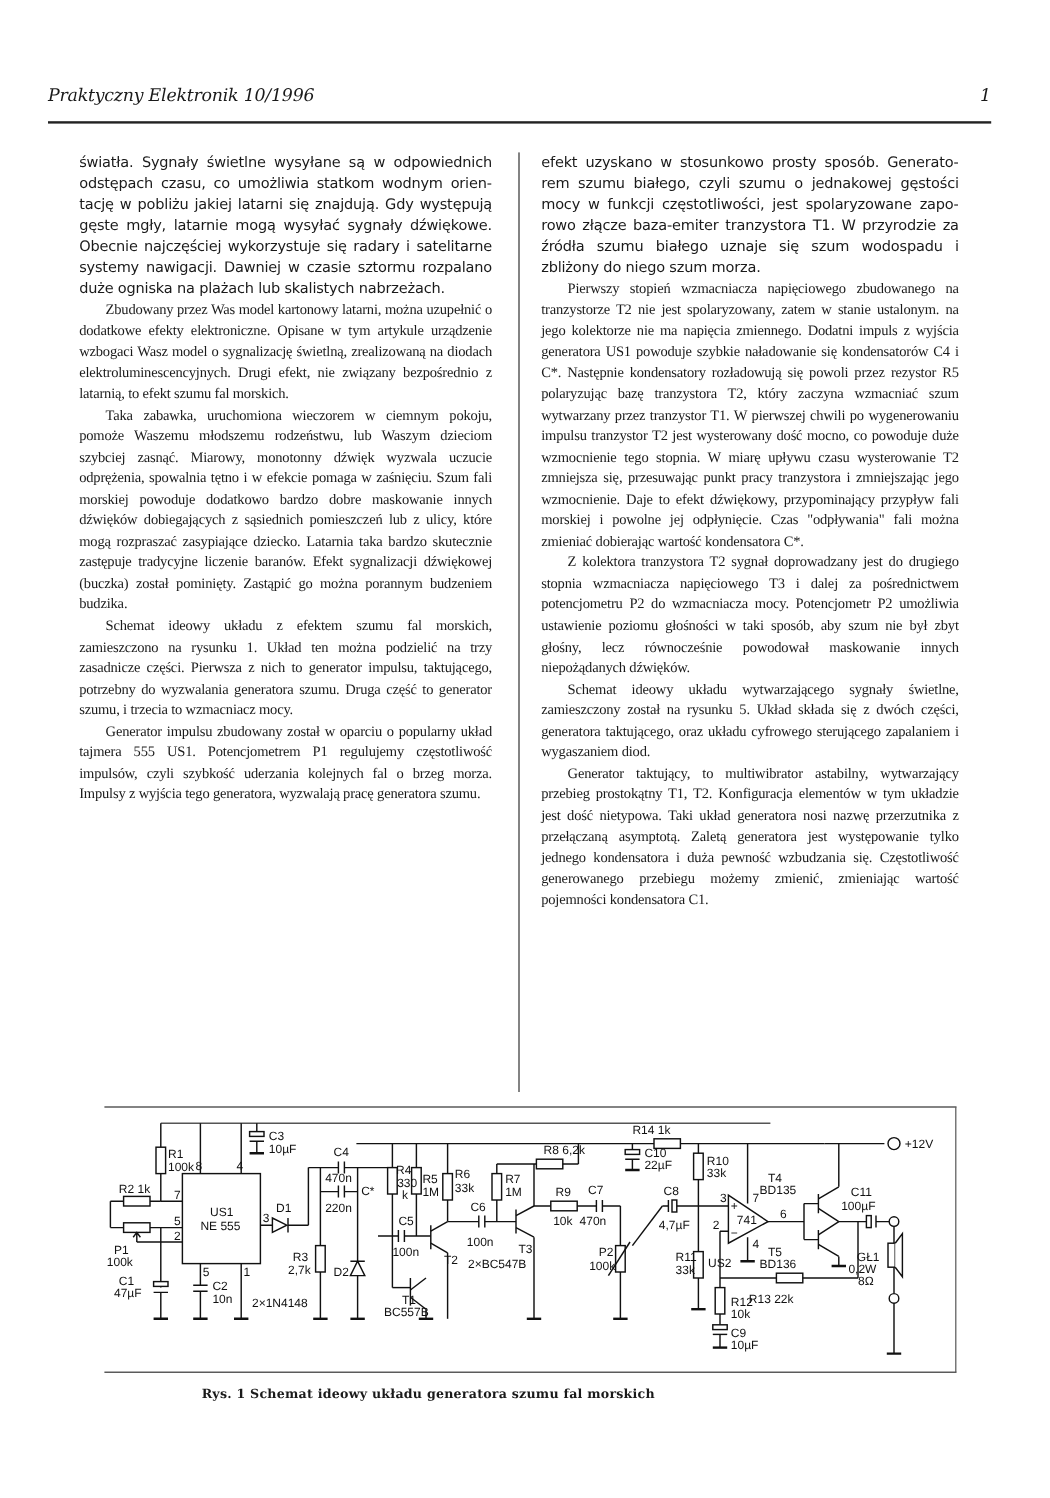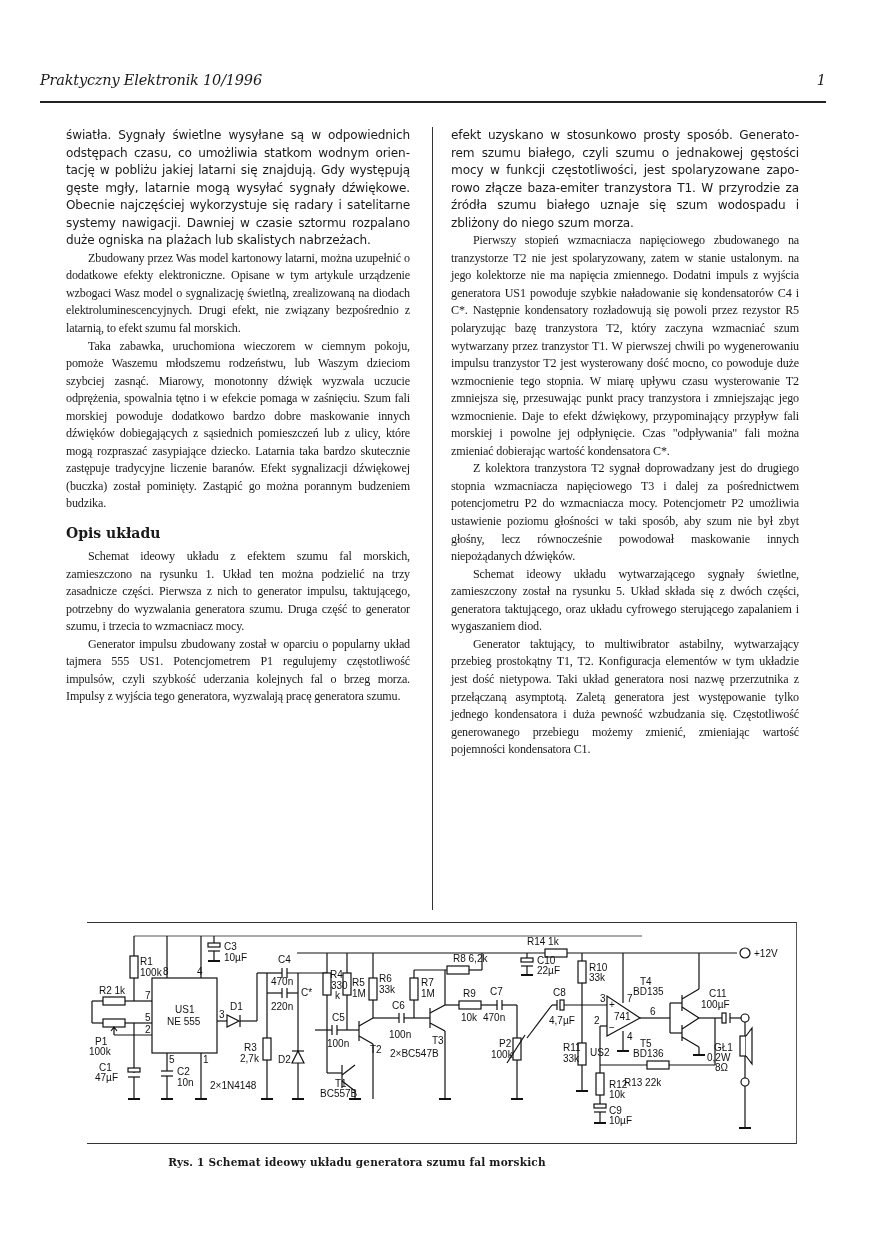--- a/index.html
+++ b/index.html
@@ -32,21 +32,20 @@
   <div class="running-head">
     <span class="title">Praktyczny Elektronik 10/1996</span>
     <span class="num">1</span>
   </div>
   <div class="head-rule"></div>
 
   <div class="col left">
     <p>światła. Sygnały świetlne wysyłane są w odpowiednich odstępach czasu, co umożliwia statkom wodnym orien­tację w pobliżu jakiej latarni się znajdują. Gdy wystę­pują gęste mgły, latarnie mogą wysyłać sygnały dźwię­kowe. Obecnie najczęściej wykorzystuje się radary i sa­telitarne systemy nawigacji. Dawniej w czasie sztormu rozpalano duże ogniska na plażach lub skalistych na­brzeżach.</p>
     <p class="indent">Zbudowany przez Was model kartonowy latarni, można uzupełnić o dodatkowe efekty elektroniczne. Opisane w tym artykule urządzenie wzbogaci Wasz model o sygnalizację świetlną, zrealizowaną na dio­dach elektroluminescencyjnych. Drugi efekt, nie zwią­zany bezpośrednio z latarnią, to efekt szumu fal mor­skich.</p>
     <p class="indent">Taka zabawka, uruchomiona wieczorem w ciem­nym pokoju, pomoże Waszemu młodszemu rodzeń­stwu, lub Waszym dzieciom szybciej zasnąć. Miarowy, monotonny dźwięk wyzwala uczucie odprężenia, spo­walnia tętno i w efekcie pomaga w zaśnięciu. Szum fali morskiej powoduje dodatkowo bardzo dobre maskowa­nie innych dźwięków dobiegających z sąsiednich pomie­szczeń lub z ulicy, które mogą rozpraszać zasypiające dziecko. Latarnia taka bardzo skutecznie zastępuje tra­dycyjne liczenie baranów. Efekt sygnalizacji dźwiękowej (buczka) został pominięty. Zastąpić go można poran­nym budzeniem budzika.</p>
-    <h2>Opis układu</h2>
     <p class="indent">Schemat ideowy układu z efektem szumu fal mor­skich, zamieszczono na rysunku 1. Układ ten można podzielić na trzy zasadnicze części. Pierwsza z nich to generator impulsu, taktującego, potrzebny do wyzwala­nia generatora szumu. Druga część to generator szumu, i trzecia to wzmacniacz mocy.</p>
     <p class="indent">Generator impulsu zbudowany został w oparciu o popularny układ tajmera 555 US1. Potencjometrem P1 regulujemy częstotliwość impulsów, czyli szybkość uderzania kolejnych fal o brzeg morza. Impulsy z wyjścia tego generatora, wyzwalają pracę generatora szumu.</p>
   </div>
 
   <div class="col-divider"></div>
 
   <div class="col right">
     <p>efekt uzyskano w stosunkowo prosty sposób. Generato­rem szumu białego, czyli szumu o jednakowej gęstości mocy w funkcji częstotliwości, jest spolaryzowane zapo­rowo złącze baza-emiter tranzystora T1. W przyrodzie za źródła szumu białego uznaje się szum wodospadu i zbliżony do niego szum morza.</p>
     <p class="indent">Pierwszy stopień wzmacniacza napięciowego zbu­dowanego na tranzystorze T2 nie jest spolaryzowany, zatem w stanie ustalonym. na jego kolektorze nie ma napięcia zmiennego. Dodatni impuls z wyjścia genera­tora US1 powoduje szybkie naładowanie się konden­satorów C4 i C*. Następnie kondensatory rozładowują się powoli przez rezystor R5 polaryzując bazę tranzy­stora T2, który zaczyna wzmacniać szum wytwarzany przez tranzystor T1. W pierwszej chwili po wygene­rowaniu impulsu tranzystor T2 jest wysterowany dość mocno, co powoduje duże wzmocnienie tego stopnia. W miarę upływu czasu wysterowanie T2 zmniejsza się, przesuwając punkt pracy tranzystora i zmniejszając jego wzmocnienie. Daje to efekt dźwiękowy, przypominający przypływ fali morskiej i powolne jej odpłynięcie. Czas "odpływania" fali można zmieniać dobierając wartość kondensatora C*.</p>
     <p class="indent">Z kolektora tranzystora T2 sygnał doprowadzany jest do drugiego stopnia wzmacniacza napięciowego T3 i dalej za pośrednictwem potencjometru P2 do wzmac­niacza mocy. Potencjometr P2 umożliwia ustawienie poziomu głośności w taki sposób, aby szum nie był zbyt głośny, lecz równocześnie powodował maskowanie innych niepożądanych dźwięków.</p>

